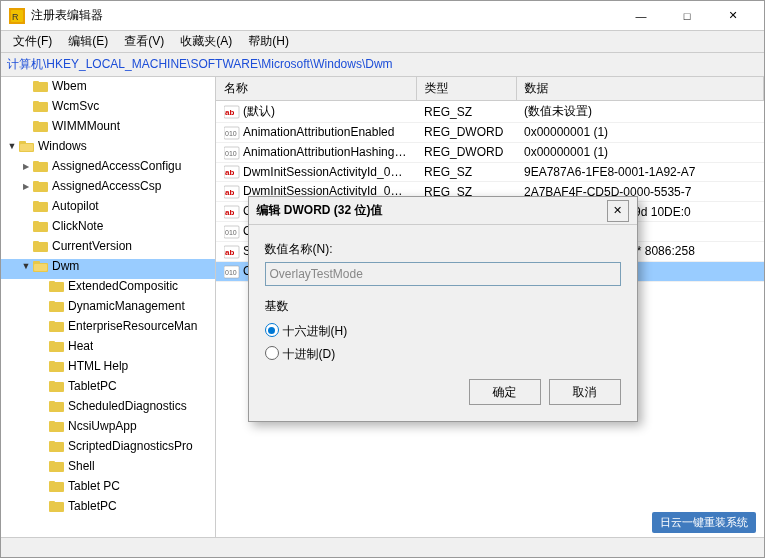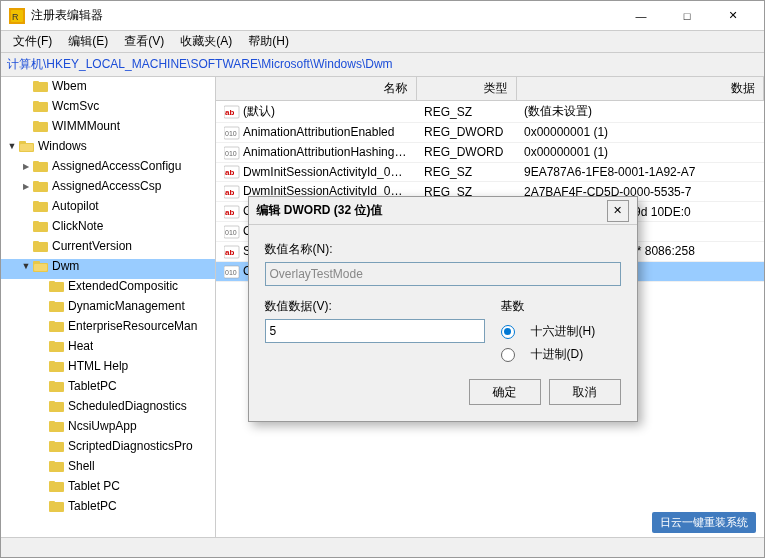--- a/index.html
+++ b/index.html
@@ -152,21 +152,21 @@
     .reg-table {
       width: 100%;
       border-collapse: collapse;
       font-size: 12px;
     }
     .reg-table thead tr {
       background: #f0f0f0;
       border-bottom: 1px solid #ccc;
     }
     .reg-table th {
-      text-align: right;
+      text-align: left;
       padding: 3px 8px;
       font-weight: normal;
       border-right: 1px solid #ccc;
       cursor: pointer;
       user-select: none;
       font-family: Liberation Serif, serif;
     }
     .reg-table td {
       padding: 2px 8px;
       border-bottom: 1px solid #f0f0f0;
@@ -263,22 +263,22 @@
       font-size: 12px;
       margin-bottom: 8px;
     }
     .radio-group {
       display: flex;
       flex-direction: column;
       gap: 6px;
     }
     .radio-item {
       display: flex;
-      align-items: center;
-      gap: 16px;
+      align-items: flex-start;
+      gap: 4px;
       font-size: 12px;
       cursor: pointer;
     }
     .radio-circle {
       width: 14px;
       height: 14px;
       border-radius: 50%;
       border: 1px solid #666;
       display: flex;
       align-items: center;
@@ -645,24 +645,20 @@
     <div class="dialog">
       <div class="dialog-title-bar">
         <span class="dialog-title-text">编辑 DWORD (32 位)值</span>
         <button class="dialog-close-btn">✕</button>
       </div>
       <div class="dialog-content">
         <div class="dialog-field-label">数值名称(N):</div>
         <input class="dialog-input" type="text" value="OverlayTestMode" readonly="" style="background: rgb(240, 240, 240); color: rgb(136, 136, 136); margin-bottom: 12px;">
 
         <div class="dialog-row">
-          <div class="dialog-value-section">
-            <div class="dialog-field-label">数值数据(V):</div>
-            <input class="dialog-input" type="text" value="5" style="margin-bottom: 0px;">
-          </div>
           <div class="dialog-base-section">
             <div class="dialog-base-label">基数</div>
             <div class="radio-group">
               <label class="radio-item">
                 <div class="radio-circle checked"></div>
                 <span>十六进制(H)</span>
               </label>
               <label class="radio-item">
                 <div class="radio-circle"></div>
                 <span>十进制(D)</span>

